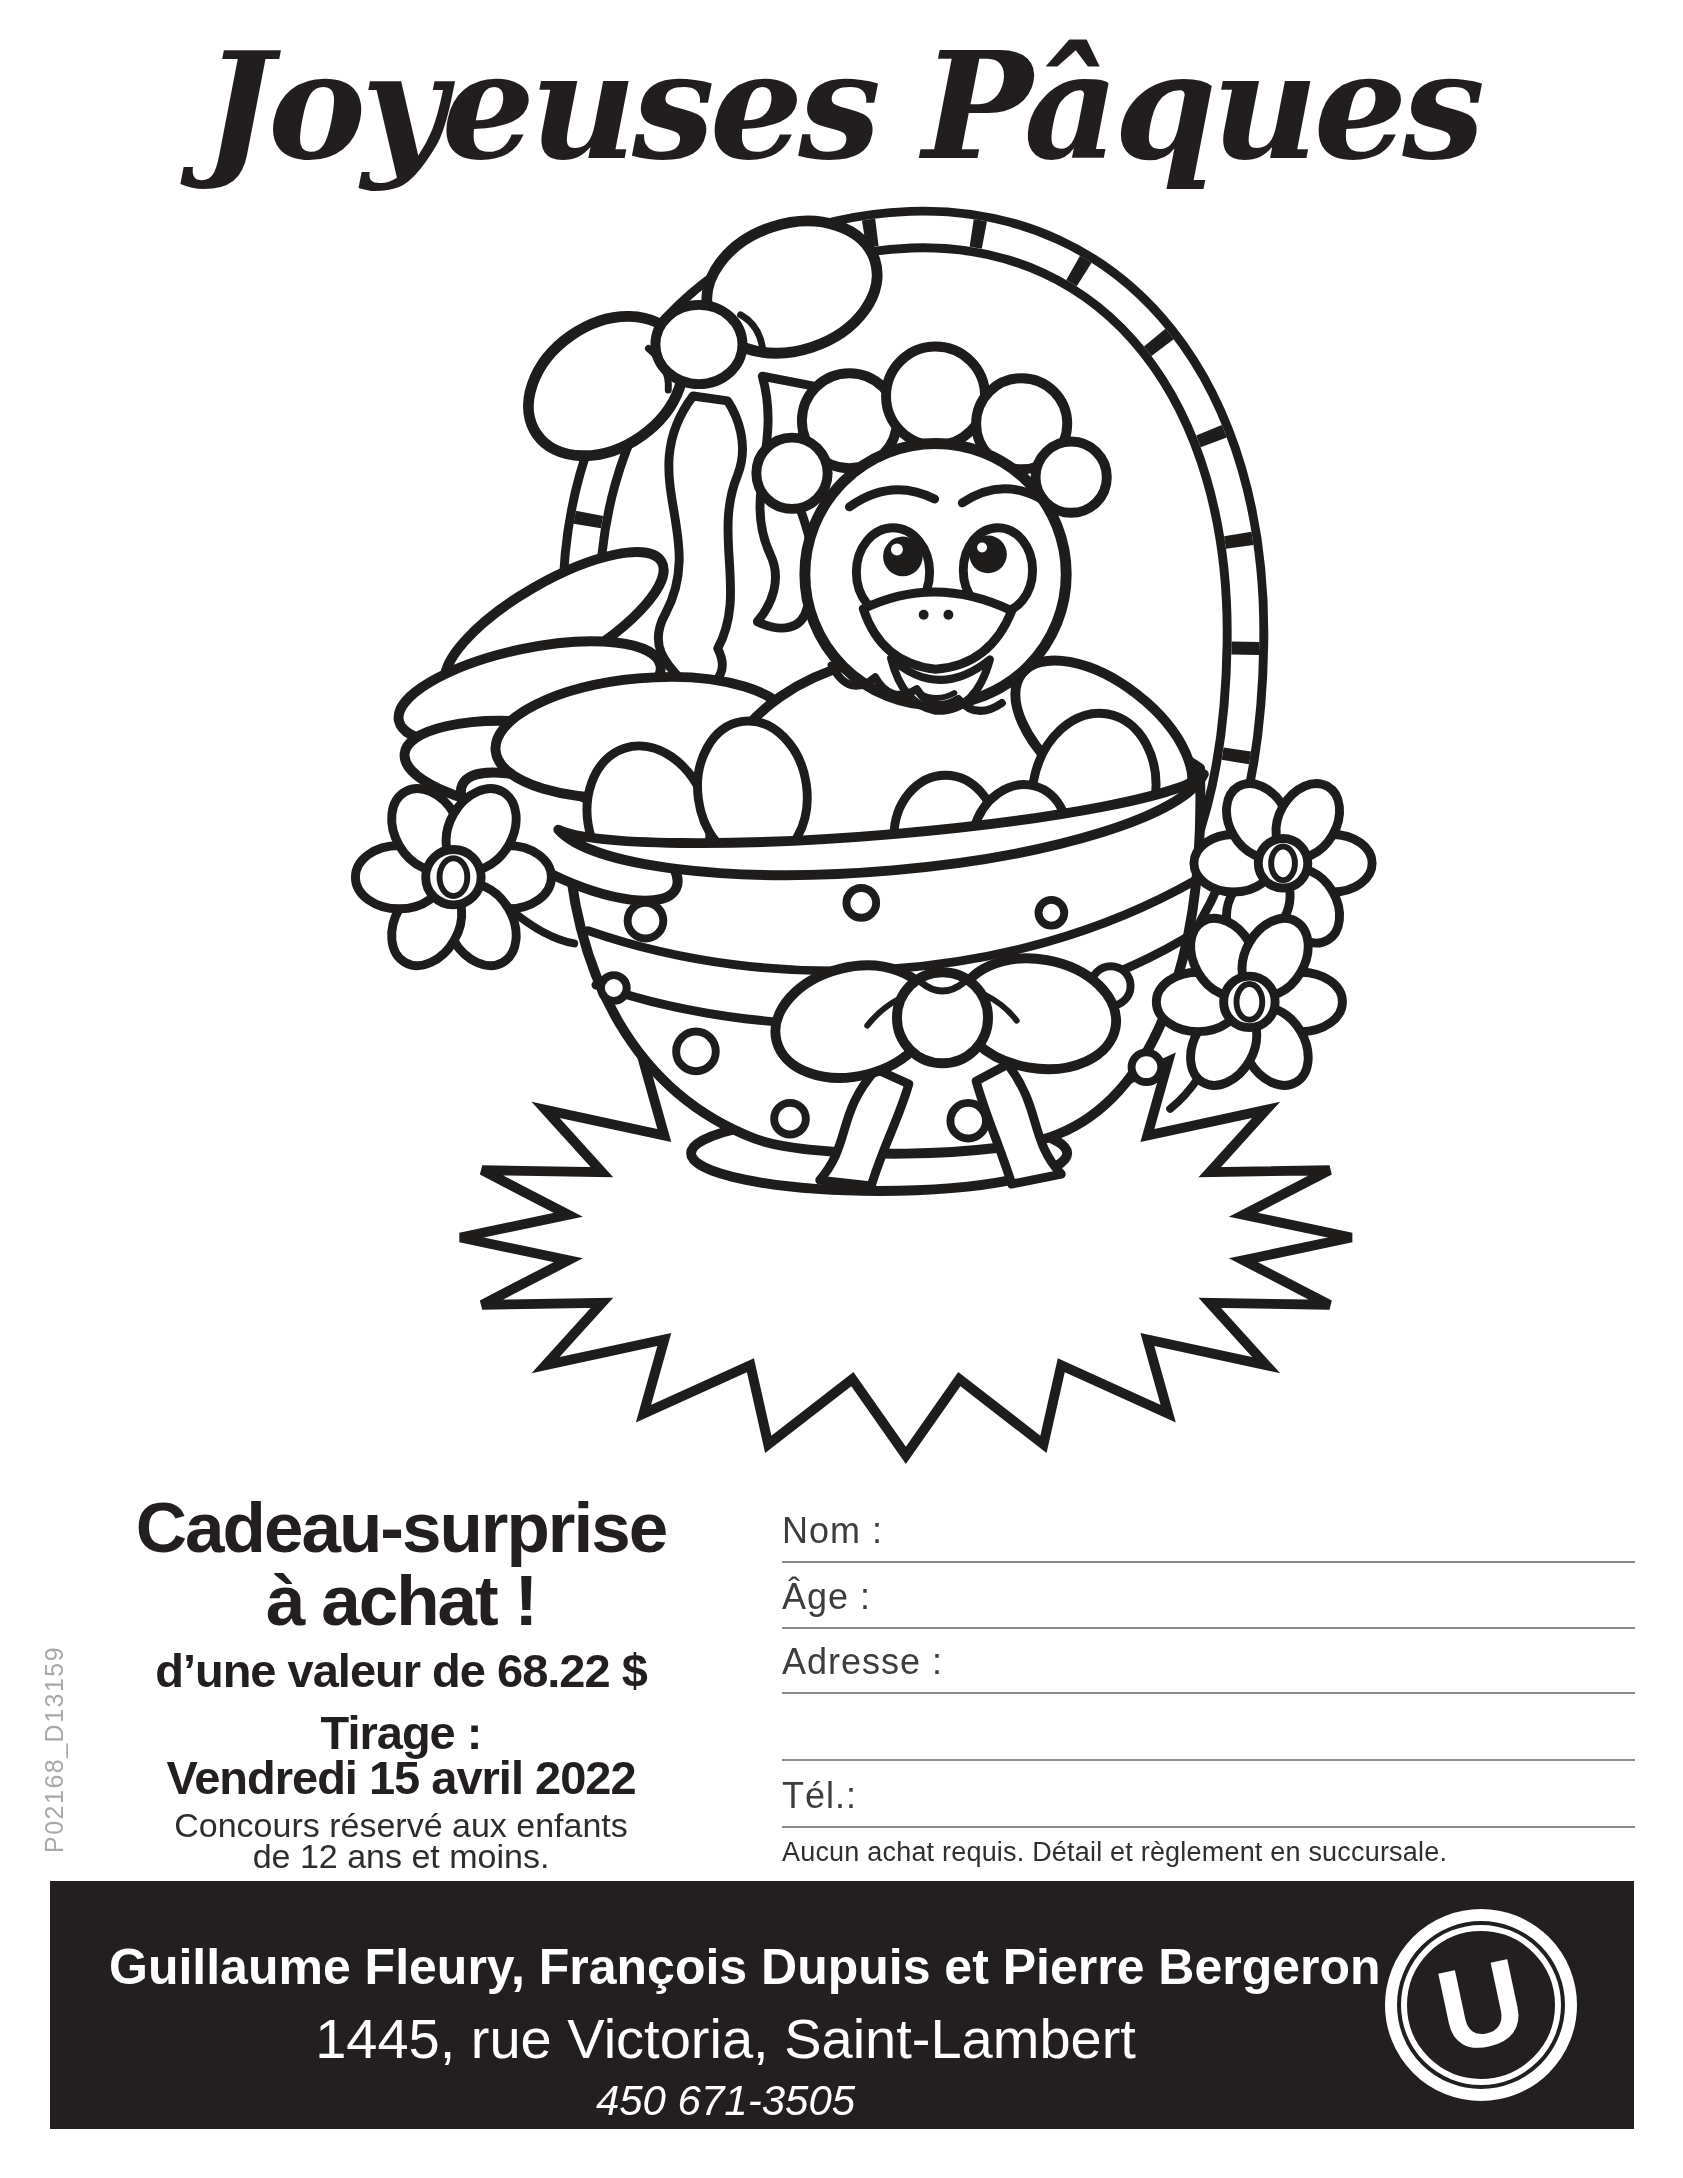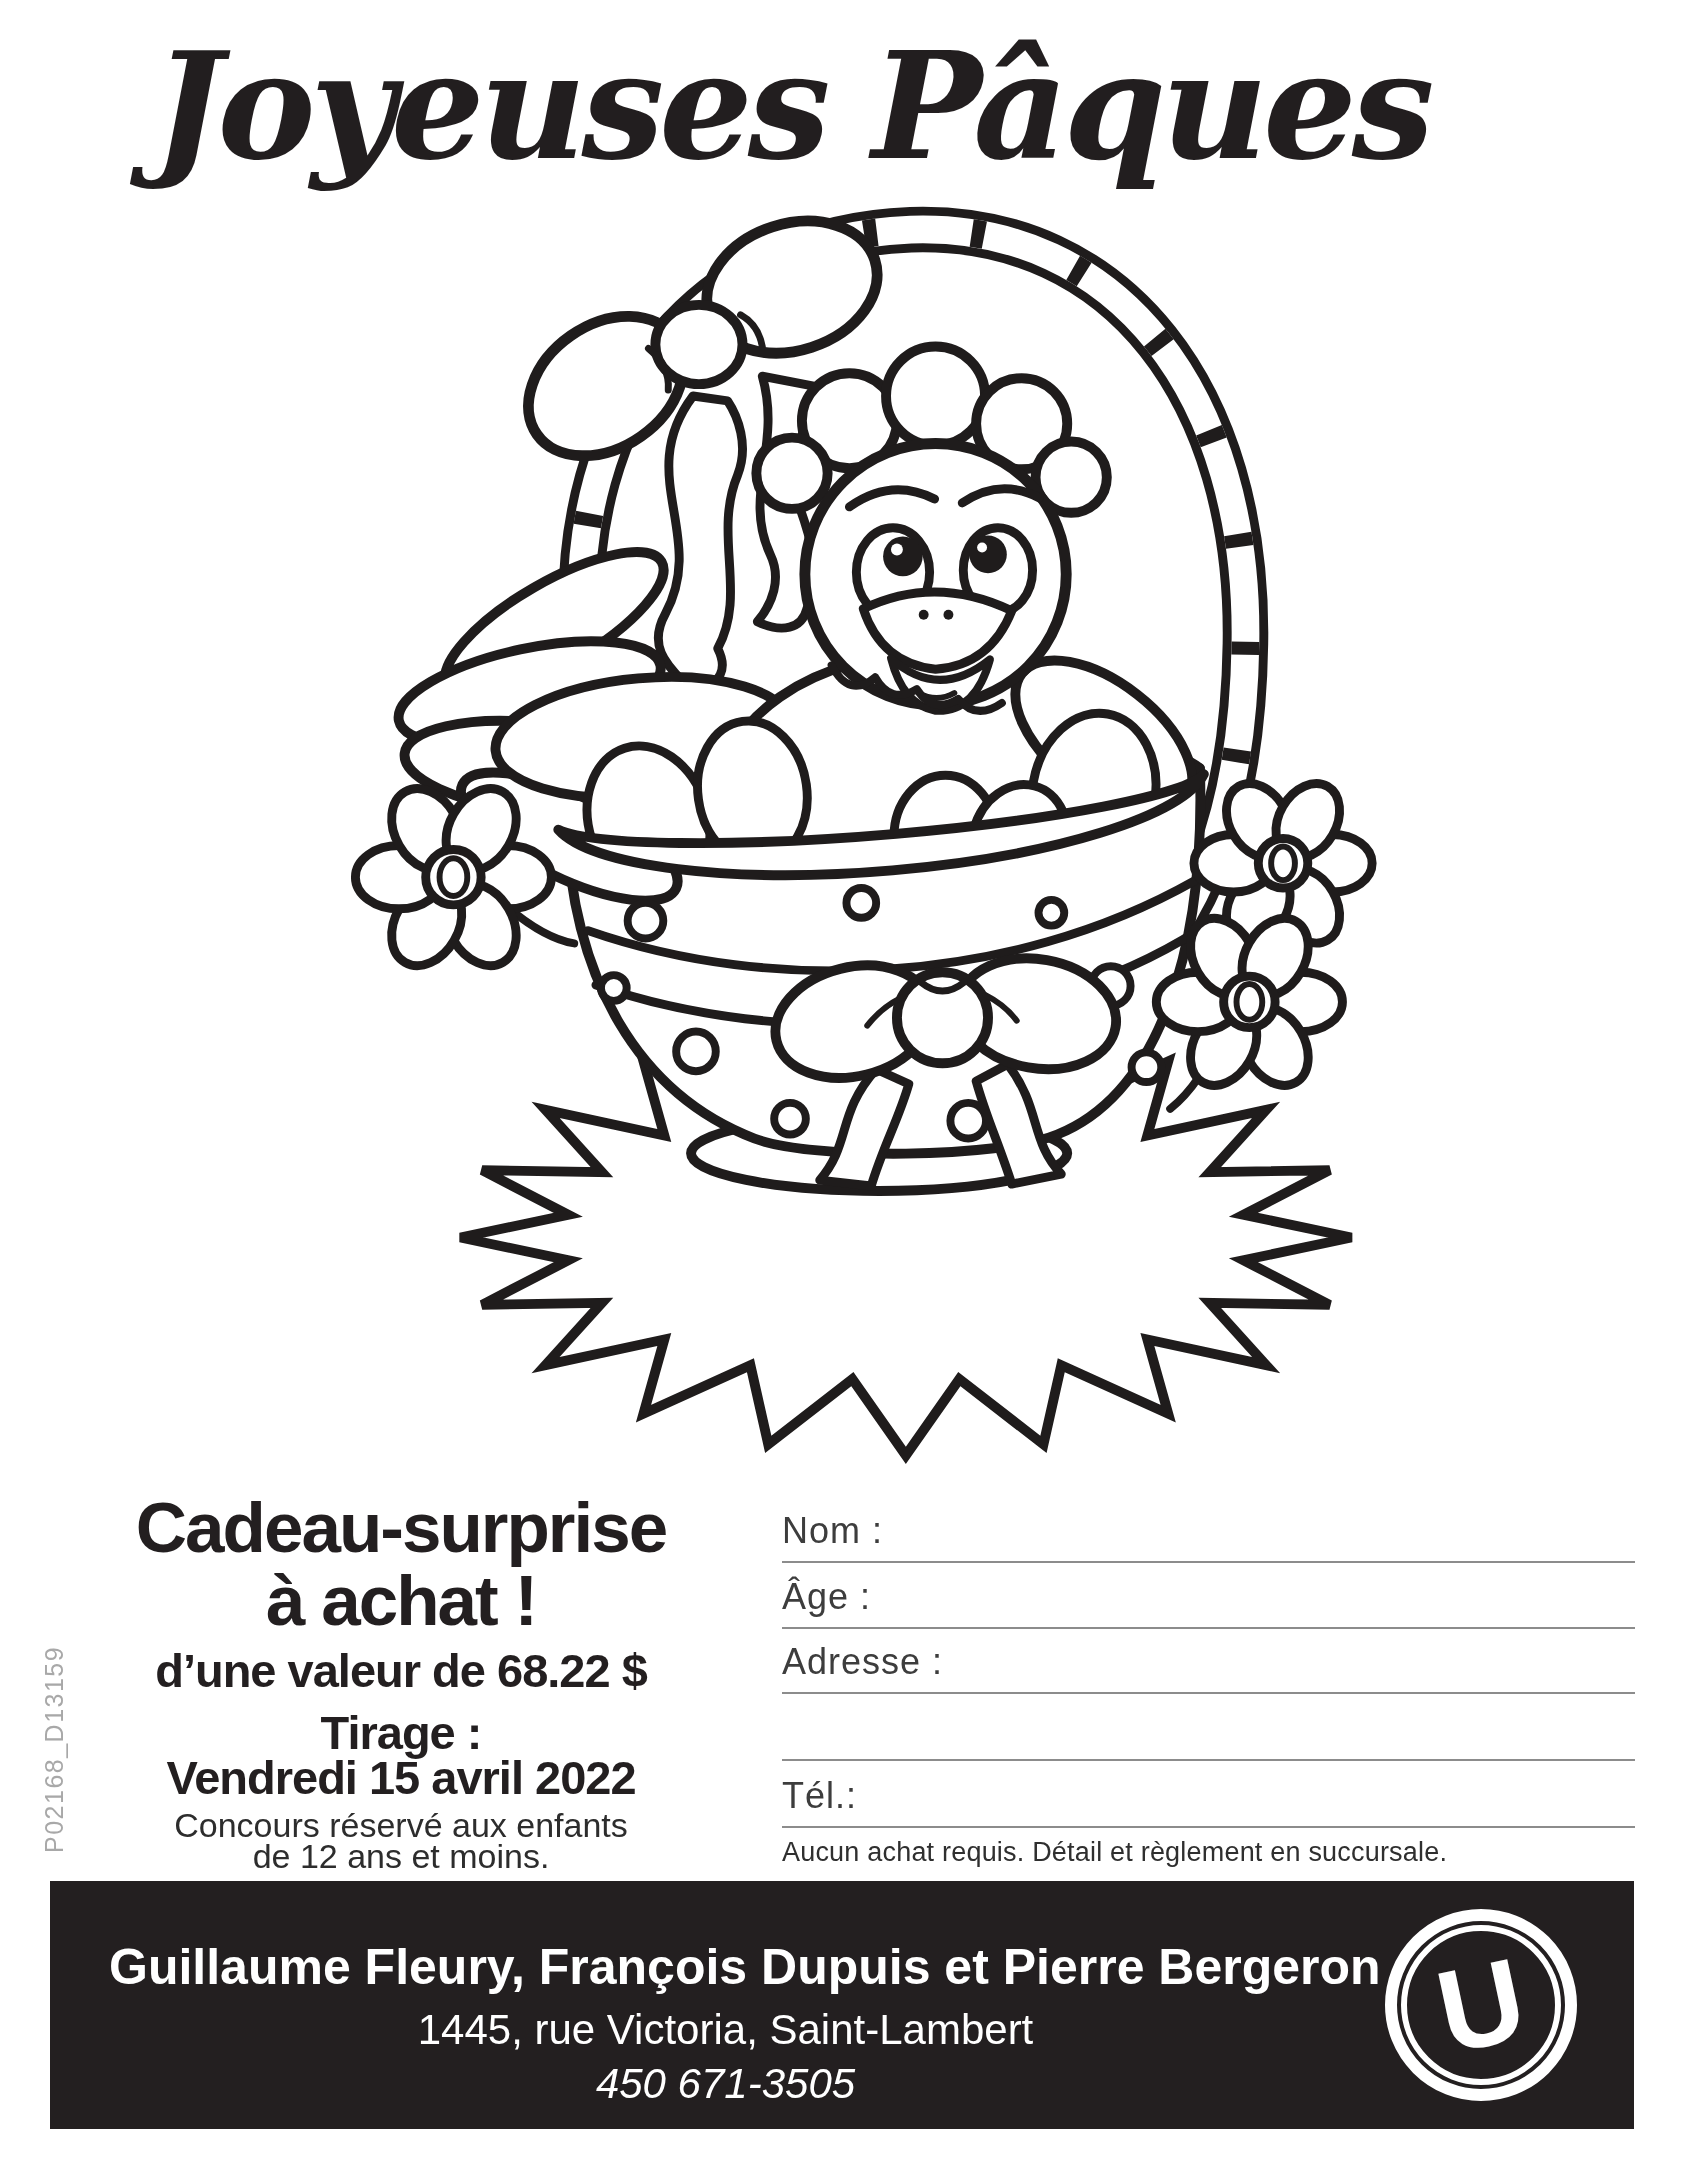--- a/index.html
+++ b/index.html
@@ -1,19 +1,19 @@
 <!DOCTYPE html>
 <html><head>
 <meta charset="utf-8">
 <style>
   html,body{margin:0;padding:0;background:#fff;}
   .page{position:relative;width:1683px;height:2178px;background:#ffffff;overflow:hidden;
         font-family:"Liberation Sans",sans-serif;color:#231f20;}
   
-  .title{position:absolute;left:153px;top:26px;width:1327px;text-align:left;
+  .title{position:absolute;left:153px;top:26px;width:1327px;text-align:right;
          font-family:"DejaVu Serif",serif;font-style:italic;font-weight:bold;
          font-size:147px;letter-spacing:-5px;line-height:1.1;color:#221e1f;white-space:nowrap;}
   
   svg.illu{position:absolute;left:0;top:0;width:1683px;height:2178px;}
   
   .promo-line{position:absolute;left:94px;width:614px;text-align:center;color:#231f20;white-space:nowrap;}
   .p-big{font-size:71px;font-weight:bold;letter-spacing:-2px;}
   .p-mid{font-size:47px;font-weight:bold;letter-spacing:-1px;}
   .p-small{font-size:34px;font-weight:normal;color:#2d2d2d;}
   
@@ -22,21 +22,21 @@
   .form-row span{font-size:36px;color:#3d3d3d;letter-spacing:1px;margin-bottom:9px;}
   .disclaimer{position:absolute;left:782px;top:1837px;width:853px;
               font-size:27px;color:#2f2f2f;letter-spacing:0.2px;}
   
   .side-code{position:absolute;left:40px;top:1853px;transform-origin:0 0;
              transform:rotate(-90deg);font-size:25px;color:#a8a8a8;letter-spacing:1.5px;white-space:nowrap;}
   
   .footer-bar{position:absolute;left:50px;top:1881px;width:1584px;height:248px;background:#231f20;}
   .footer-text{position:absolute;left:59px;top:57px;width:1233px;text-align:center;color:#ffffff;}
   .f-names{font-size:50px;font-weight:bold;letter-spacing:0px;margin:0 0 10px 0;white-space:nowrap;}
-  .f-addr{font-size:42px;font-weight:normal;margin:0 0 6px 0;}
+  .f-addr{font-size:56px;font-weight:normal;margin:0 0 6px 0;}
   .f-phone{font-size:42px;font-weight:normal;margin:0;font-style:italic;}
   .logo{position:absolute;left:1335px;top:28px;width:192px;height:192px;box-sizing:border-box;
         border:12px solid #fff;border-radius:50%;display:flex;align-items:center;justify-content:center;}
   .logo::after{content:"";position:absolute;inset:4px;border:6px solid #fff;border-radius:50%;}
   .logo-u{font-size:117px;font-weight:bold;color:#fff;transform:rotate(-12deg);line-height:1;
           font-family:"Liberation Sans",sans-serif;}
 </style>
 </head>
 <body>
 

